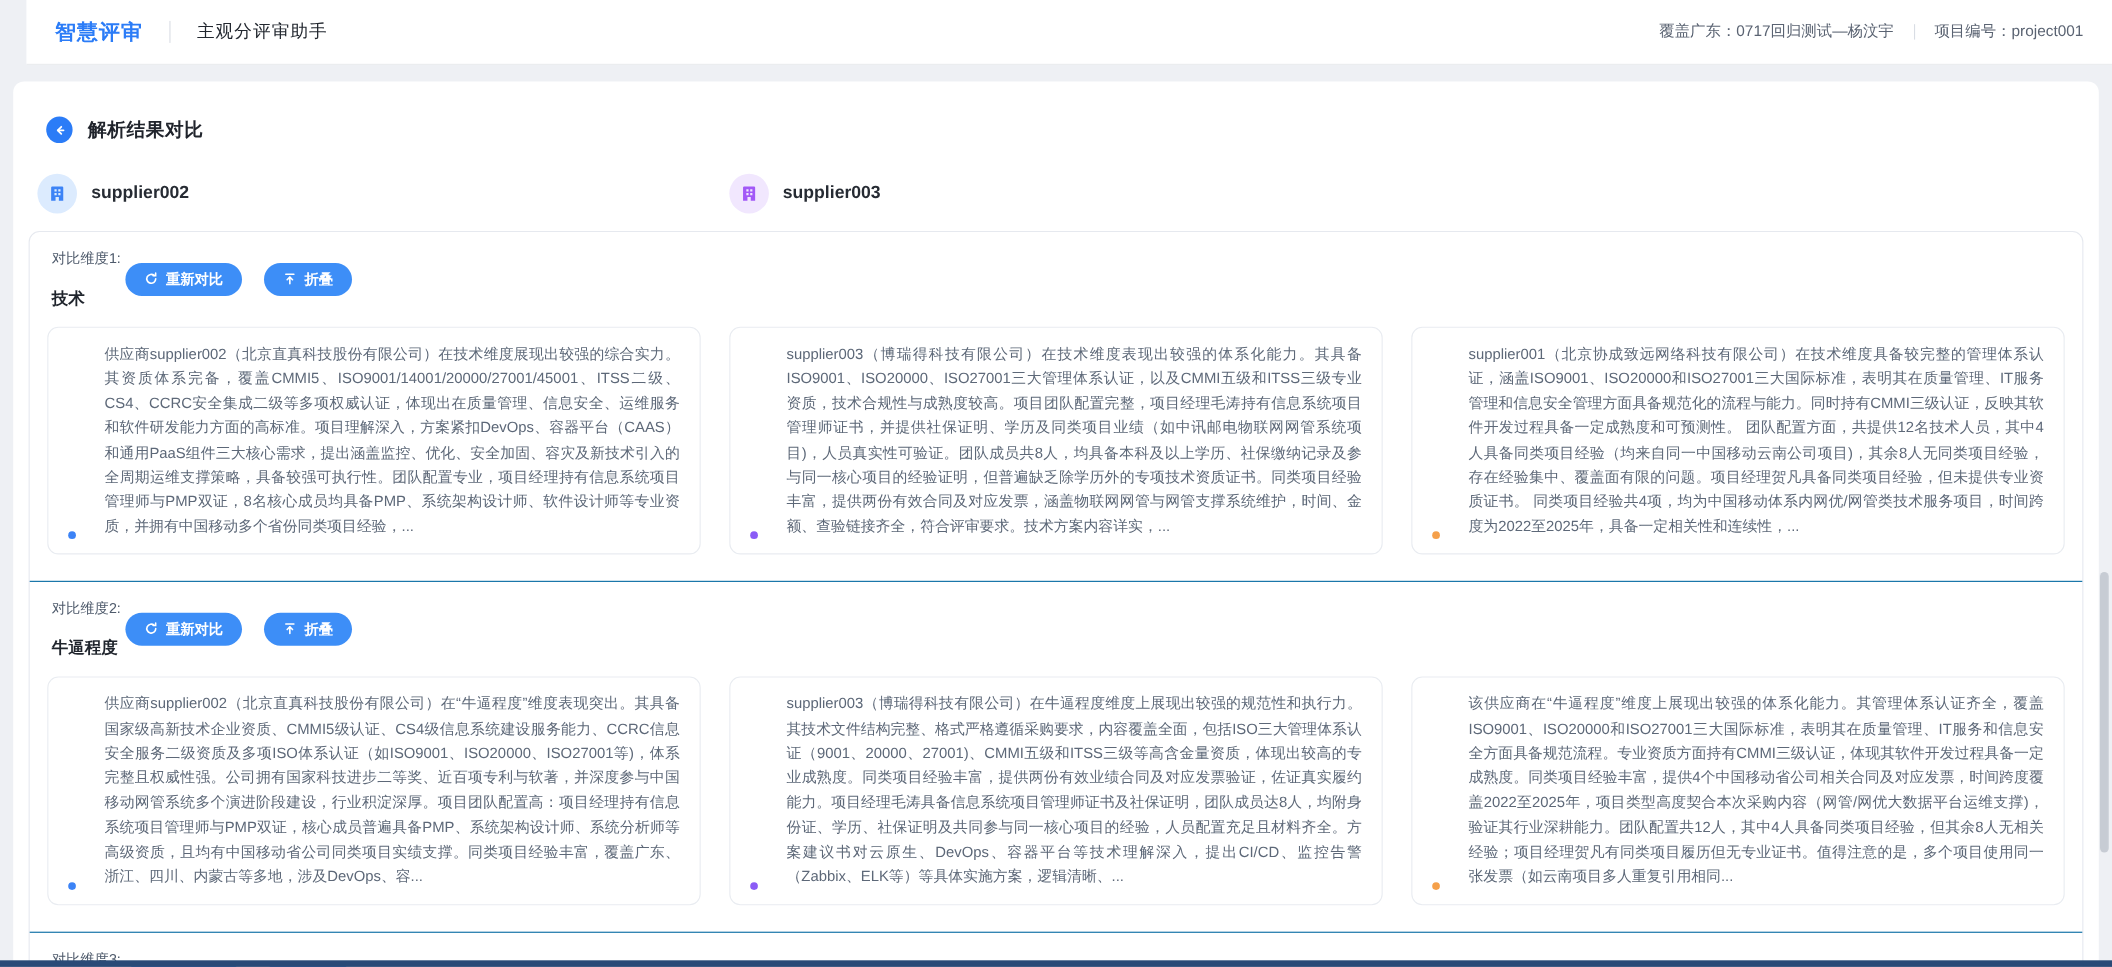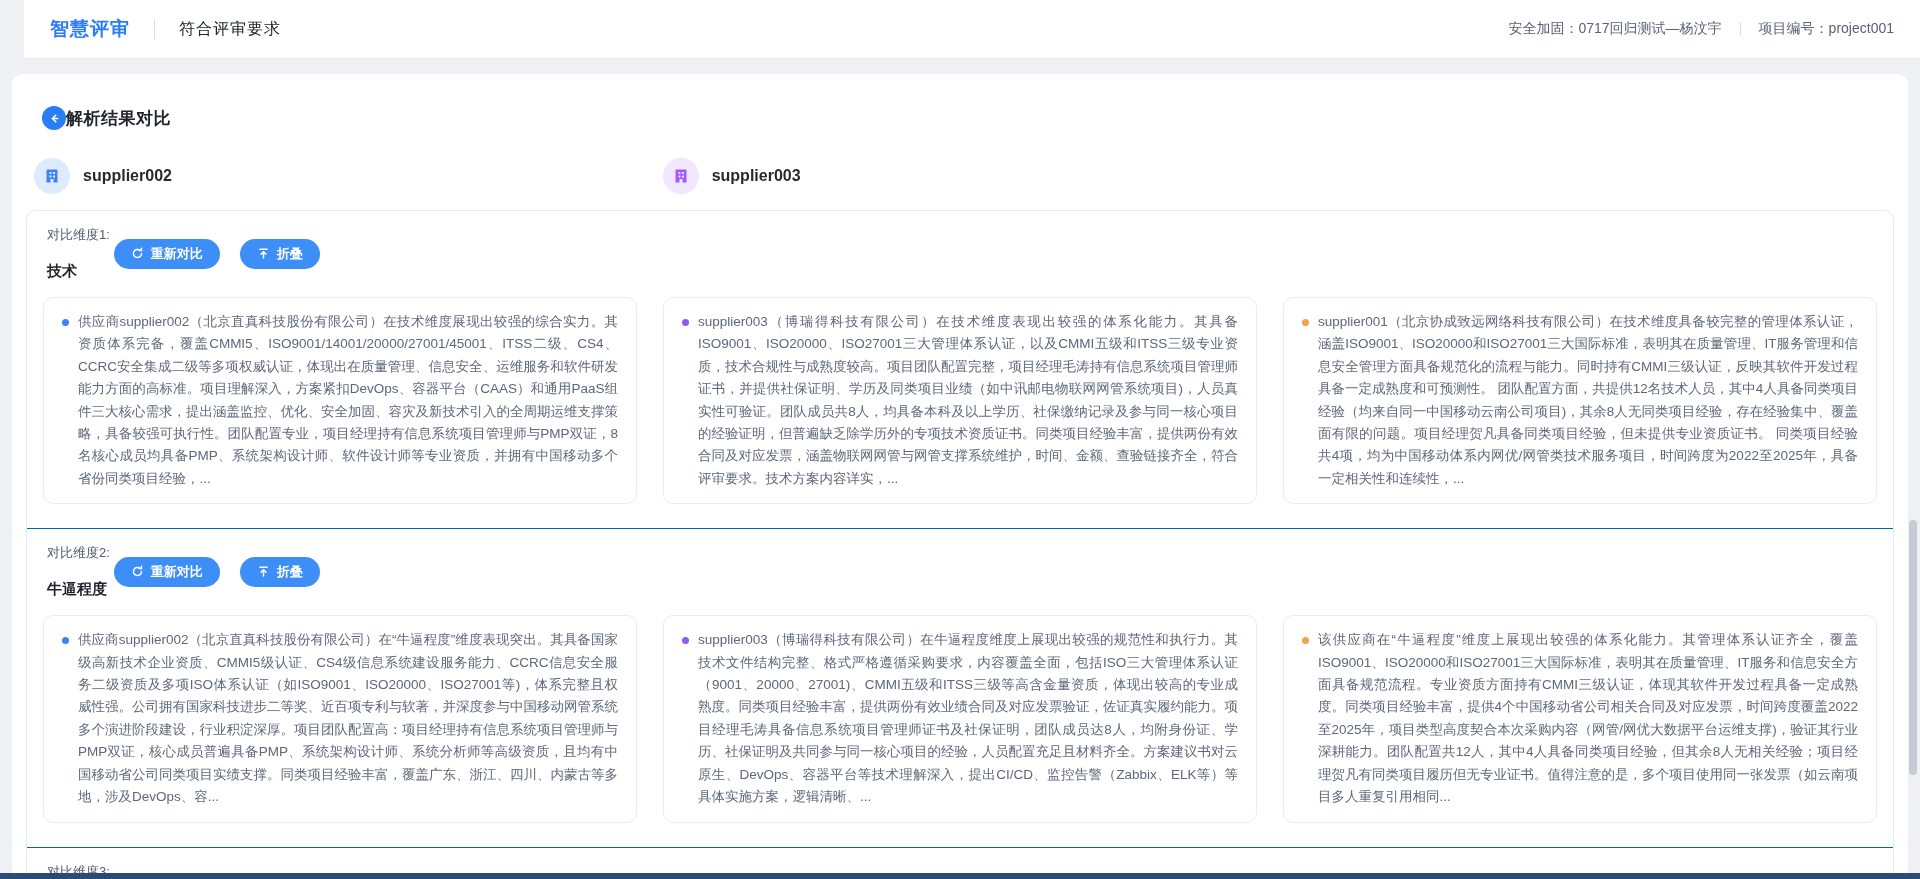--- a/index.html
+++ b/index.html
@@ -13,21 +13,21 @@
   .vdiv { width:1px; height:20px; background:#d9dde4; margin:0 24px; }
   .subtitle { font-size:16px; color:#22272f; font-weight:500; letter-spacing:1px; }
   .topbar .spacer { flex:1; }
   .proj { font-size:14px; color:#5a6372; }
   .vdiv-sm { width:1px; height:14px; background:#d9dde4; margin:0 18px; }
 
   
   .panel { position:absolute; top:74px; left:12px; right:12px; bottom:0;
     background:#fff; border-radius:10px 10px 0 0; padding:0 14px; overflow:hidden; }
 
-  .title-row { display:flex; align-items:flex-end; margin:32px 0 0 16px; }
+  .title-row { display:flex; align-items:flex-end; gap:14px; margin:32px 0 0 16px; }
   .back-btn { width:24px; height:24px; border-radius:50%; background:#2b7cf7;
     display:flex; align-items:center; justify-content:center; cursor:pointer; flex-shrink:0; }
   .page-title { font-size:17px; font-weight:700; color:#20242c; letter-spacing:0.5px; }
 
   .sup-row { display:grid; grid-template-columns:repeat(3,1fr); gap:36px;
     margin-top:28px; padding:0 16px 0 2px; }
   .sup-col { display:flex; align-items:center; gap:13px; padding-left:6px; }
   .sup-icon { width:36px; height:36px; border-radius:50%;
     display:flex; align-items:center; justify-content:center; flex-shrink:0; }
   .s0 .sup-icon { background:#dcebfe; color:#3c83f6; }
@@ -42,39 +42,39 @@
   .sec-label { font-size:13px; color:#4e5a6b; }
   .sec-dim { font-size:15px; font-weight:700; color:#1f242c; margin-top:18px; }
   .btns { display:flex; align-items:center; gap:20px; }
   .btn { display:inline-flex; align-items:center; gap:7px; height:30px; padding:0 17px;
     border-radius:16px; background:#3d8ef7; color:#fff; font-size:13px; font-weight:600;
     border:none; cursor:pointer; font-family:inherit; }
   .btn svg { flex-shrink:0; }
 
   .cards { display:grid; grid-template-columns:repeat(3,1fr); gap:26px; padding:4px 16px 24px; }
   .card { border:1px solid #e9ecf1; border-radius:10px; padding:13px 18px;
-    display:flex; gap:9px; background:#fff; align-items:flex-start; }
+    display:flex; gap:26px; background:#fff; align-items:flex-end; }
   .dot { width:7px; height:7px; border-radius:50%; margin-top:8px; flex-shrink:0; }
   .c0 { background:#3c83f6; } .c1 { background:#8b5cf6; } .c2 { background:#f5a04a; }
   .card-text { font-size:13.5px; line-height:22.4px; color:#5d6878; text-align:justify; }
 
   
   .scroll-thumb { position:fixed; right:3px; top:520px; width:8px; height:255px;
     border-radius:4px; background:#c7ccd4; }
   .bottom-bar { position:fixed; left:0; right:0; bottom:0; height:6px; background:#2a4a77; }
 </style>
 </head>
 <body>
 
 <header class="topbar">
   <div class="brand">智慧评审</div>
   <div class="vdiv"></div>
-  <div class="subtitle">符合评审要求</div>
+  <div class="subtitle">主观分评审助手</div>
   <div class="spacer"></div>
-  <div class="proj">安全加固：0717回归测试—杨汶宇</div>
+  <div class="proj">覆盖广东：0717回归测试—杨汶宇</div>
   <div class="vdiv-sm"></div>
   <div class="proj">项目编号：project001</div>
 </header>
 
 <main class="panel">
 
   <div class="title-row">
     <span class="back-btn">
       <span style="display:flex">
         <svg width="13" height="13" viewBox="0 0 16 16" fill="none" stroke="#fff" stroke-width="2" stroke-linecap="round" stroke-linejoin="round">

